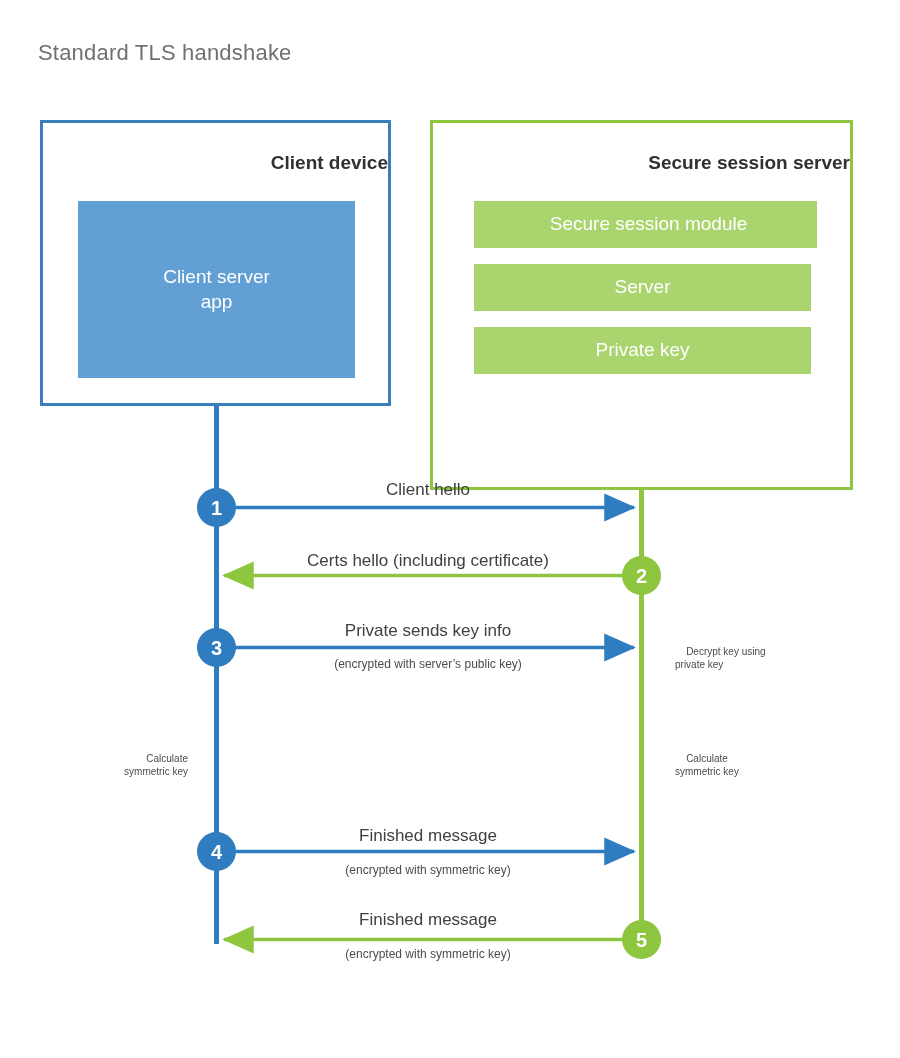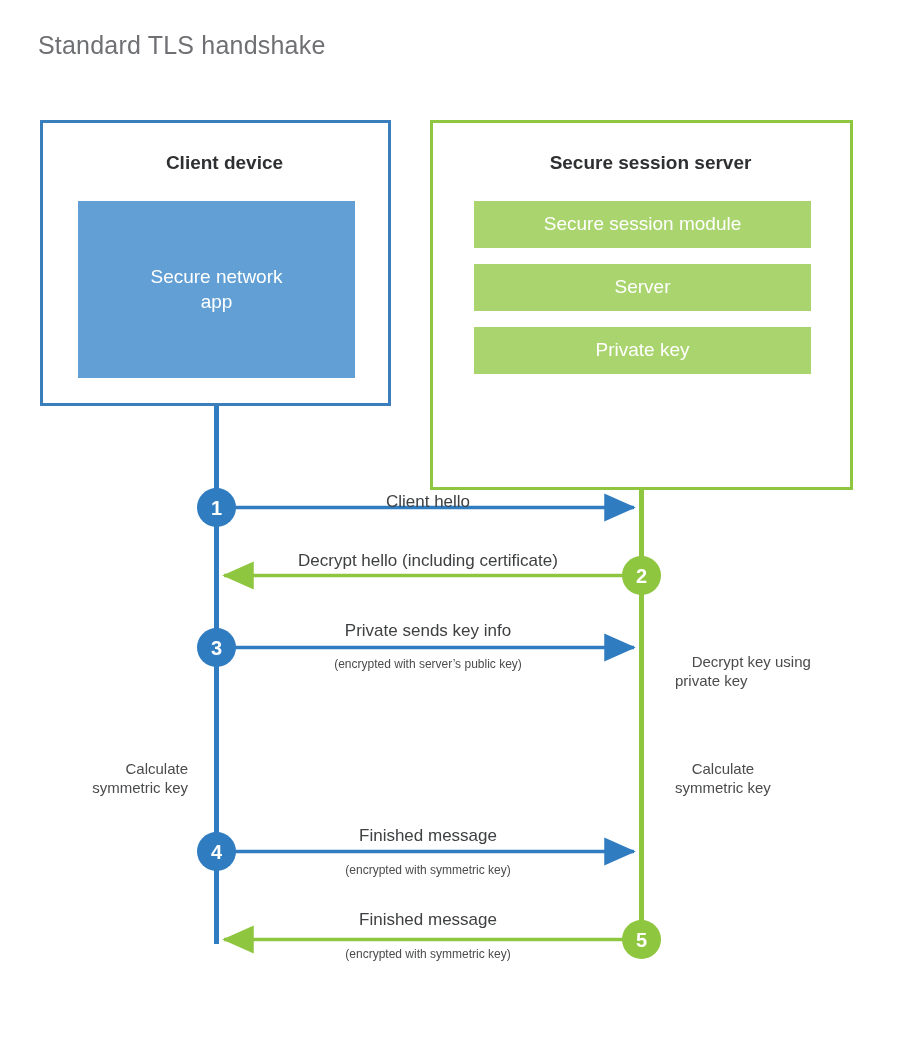--- a/index.html
+++ b/index.html
@@ -19,22 +19,22 @@
     inset: 0;
   }
   #diagram-svg {
     position: absolute;
     top: 0;
     left: 0;
   }
   .page-title {
     position: absolute;
     left: 38px;
-    top: 31px;
-    font-size: 25px;
+    top: 40px;
+    font-size: 22px;
     font-weight: 400;
     color: #6f7073;
     letter-spacing: 0.2px;
     white-space: nowrap;
   }
   
   .entity-box {
     position: absolute;
     background: #ffffff;
     box-sizing: border-box;
@@ -50,21 +50,21 @@
     left: 430px;
     top: 120px;
     width: 423px;
     height: 370px;
     border: 3px solid #8fc63f;
   }
   .entity-title {
     position: absolute;
     left: 0;
     right: 0;
-    text-align: center;
+    text-align: right;
     font-size: 19px;
     font-weight: bold;
     color: #2f3032;
     margin-left: 18px;
   }
   #client-device-box .entity-title { top: 29px; }
   #server-box .entity-title { top: 29px; }
 
   .inner-block {
     position: absolute;
@@ -83,21 +83,21 @@
     width: 277px;
     height: 177px;
     background: #619fd4;
   }
   .server-bar {
     background: #a9d46e;
     left: 41px;
     width: 337px;
     height: 47px;
   }
-  #server-bar-0 { top: 78px; }
+  #server-bar-0 { top: 78px; padding-left: 6px; }
   #server-bar-1 { top: 141px; }
   #server-bar-2 { top: 204px; }
 
   
   .step-circle {
     position: absolute;
     width: 39px;
     height: 39px;
     border-radius: 50%;
     display: flex;
@@ -129,21 +129,21 @@
     position: absolute;
     text-align: center;
     color: #4a4b4d;
     font-size: 12px;
     white-space: nowrap;
     transform: translateX(-50%);
   }
   .side-note {
     position: absolute;
     color: #4a4b4d;
-    font-size: 15px;
+    font-size: 10px;
     line-height: 1.28;
     white-space: pre;
   }
   .side-note.right-align { text-align: right; transform: translateX(-100%); }
   .side-note.left-align  { text-align: left; }
 </style>
 </head>
 <body>
 
 <div id="diagram-root">
@@ -171,21 +171,21 @@
 
     <line x1="216" y1="851.5" x2="634" y2="851.5" stroke="#2f7cc0" stroke-width="3.5" marker-end="url(#arrow-blue)"></line>
 
     <line x1="642" y1="939.5" x2="224" y2="939.5" stroke="#8fc63f" stroke-width="3.5" marker-end="url(#arrow-green)"></line>
   </svg>
 
   <div class="entity-box" id="client-device-box">
     <div class="entity-title">Client device</div>
     <div class="inner-block" id="client-app-block">
       <span>
-        <span>Secure network</span><br>
+        <span>Client server</span><br>
         <span>app</span>
       </span>
     </div>
   </div>
 
   <div class="entity-box" id="server-box">
     <div class="entity-title">Secure session server</div>
     <div class="inner-block server-bar" id="server-bar-0">
       <span>Secure session module</span>
     </div>
@@ -206,23 +206,23 @@
   <div class="step-circle client" id="step-circle-3">
     <span>3</span>
   </div>
   <div class="step-circle client" id="step-circle-4">
     <span>4</span>
   </div>
   <div class="step-circle server" id="step-circle-5">
     <span>5</span>
   </div>
 
-  <div class="msg-label" style="left:428px; top:480px;margin-top:12px;">Client hello</div>
-
-  <div class="msg-label" style="left:428px; top:551px;">Decrypt hello (including certificate)</div>
+  <div class="msg-label" style="left:428px; top:480px;">Client hello</div>
+
+  <div class="msg-label" style="left:428px; top:551px;">Certs hello (including certificate)</div>
 
   <div class="msg-label" style="left:428px; top:621px;">Private sends key info</div>
   <div class="msg-sub" style="left:428px; top:657px;">(encrypted with server’s public key)</div>
 
   <div class="msg-label" style="left:428px; top:826px;">Finished message</div>
   <div class="msg-sub" style="left:428px; top:863px;">(encrypted with symmetric key)</div>
 
   <div class="msg-label" style="left:428px; top:910px;">Finished message</div>
   <div class="msg-sub" style="left:428px; top:947px;">(encrypted with symmetric key)</div>
 

